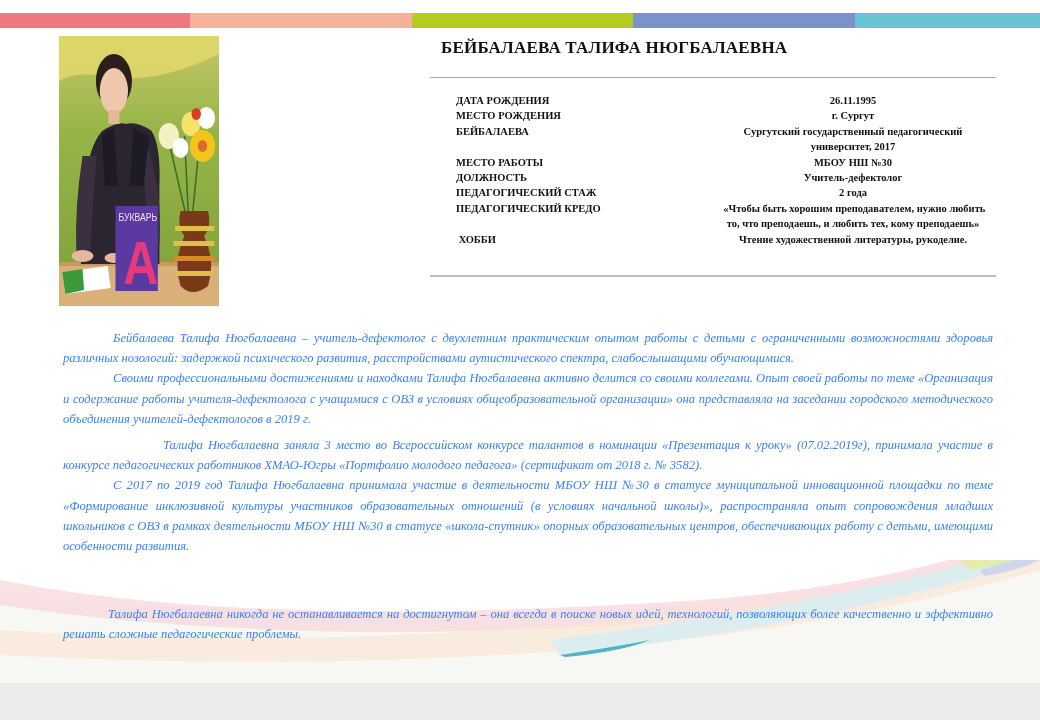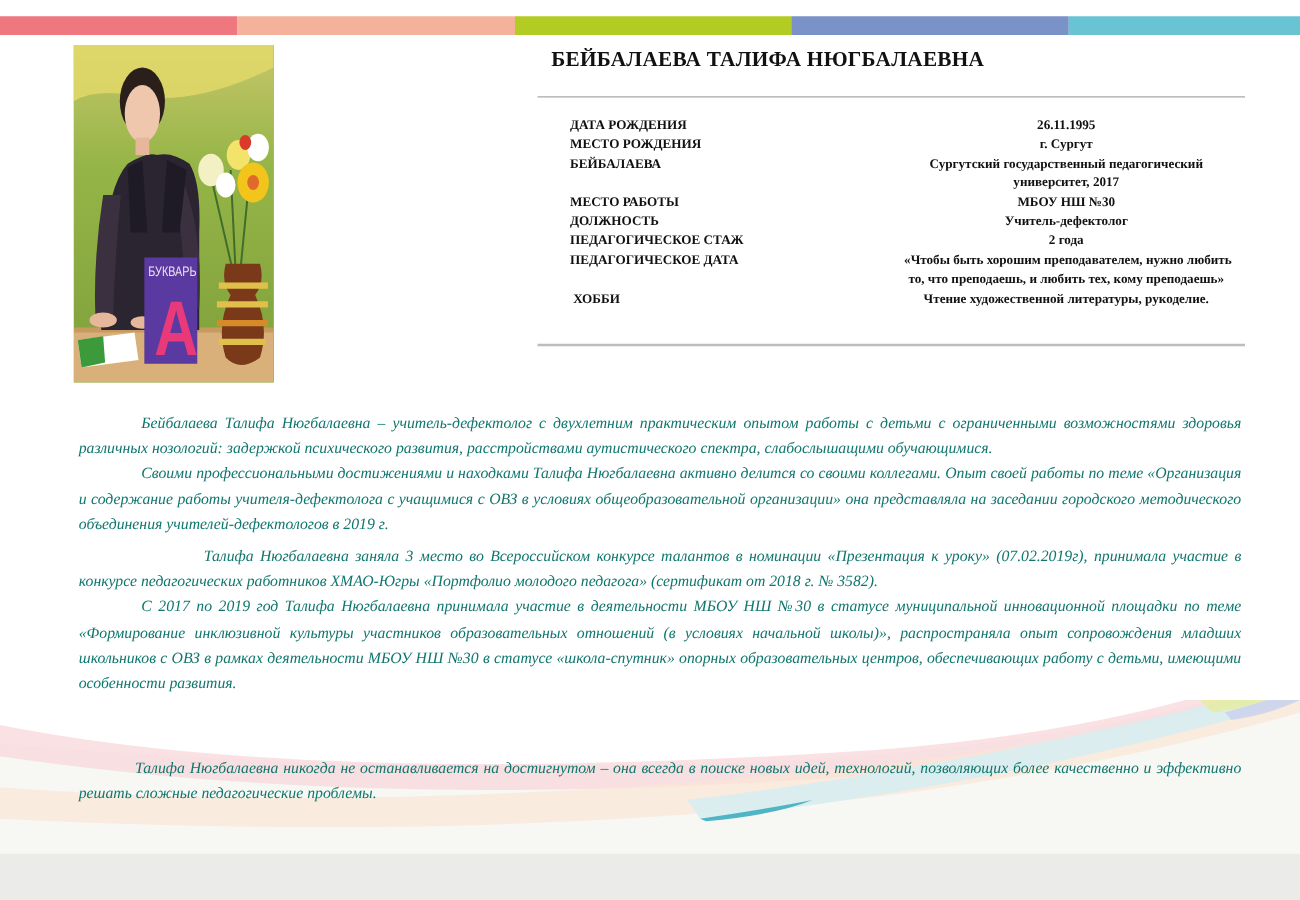--- a/index.html
+++ b/index.html
@@ -16,21 +16,21 @@
 
     .rule { position: absolute; left: 430px; width: 566px; height: 1px; background: #a8a8a8; }
     .rule.top { top: 77px; }
     .rule.bottom { top: 275px; background: #bdbdbd; height: 2px; }
 
     .info { position: absolute; left: 437px; top: 93px; width: 560px; font-size: 10.5px; font-weight: bold; line-height: 15.4px; }
     .info .row { display: flex; margin-left: 19px; }
     .info .label { width: 262px; flex-shrink: 0; }
     .info .value { width: 270px; text-align: center; }
 
-    .bio { position: absolute; left: 63px; top: 328px; width: 930px; font-size: 12.6px; font-style: italic; line-height: 20.2px; text-align: justify; color: #0f766e; }
+    .bio { position: absolute; left: 63px; top: 328px; width: 930px; font-size: 12.6px; font-style: italic; line-height: 20.2px; text-align: justify; color: #3b82f6; }
     .bio p { text-indent: 50px; }
     .bio p.p3 { text-indent: 100px; }
     .bio p.p5 { text-indent: 45px; margin-top: 48px; }
 
     .bottom-swoosh { position: absolute; left: 0; top: 560px; width: 1040px; height: 160px; pointer-events: none; }
     .bottom-gray { position: absolute; left: 0; top: 683px; width: 1040px; height: 37px; background: #ebebea; }
   </style>
 </head>
 <body>
 
@@ -124,25 +124,25 @@
   </div>
   <div class="row">
     <div class="label">МЕСТО РАБОТЫ</div>
     <div class="value">МБОУ НШ  №30</div>
   </div>
   <div class="row">
     <div class="label">ДОЛЖНОСТЬ</div>
     <div class="value">Учитель-дефектолог</div>
   </div>
   <div class="row">
-    <div class="label">ПЕДАГОГИЧЕСКОЕ  СТАЖ</div>
+    <div class="label">ПЕДАГОГИЧЕСКИЙ  СТАЖ</div>
     <div class="value">2 года</div>
   </div>
   <div class="row">
-    <div class="label">ПЕДАГОГИЧЕСКОЕ  ДАТА</div>
+    <div class="label">ПЕДАГОГИЧЕСКИЙ  КРЕДО</div>
     <div class="value" style="white-space: pre-wrap;"> «Чтобы быть хорошим преподавателем, нужно любить то, что преподаешь, и любить тех, кому преподаешь»</div>
   </div>
   <div class="row">
     <div class="label" style="white-space: pre;"> ХОББИ</div>
     <div class="value">Чтение художественной литературы, рукоделие.</div>
   </div>
 </div>
 
 <div class="rule bottom"></div>
 

